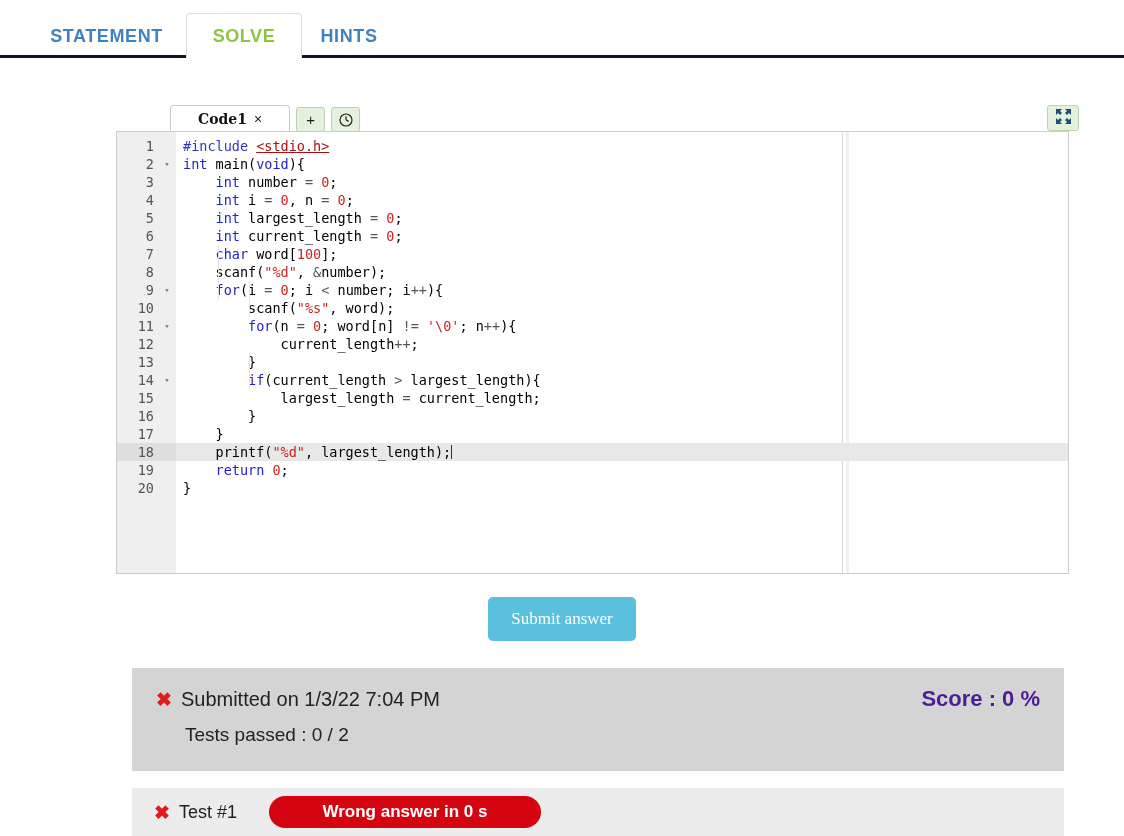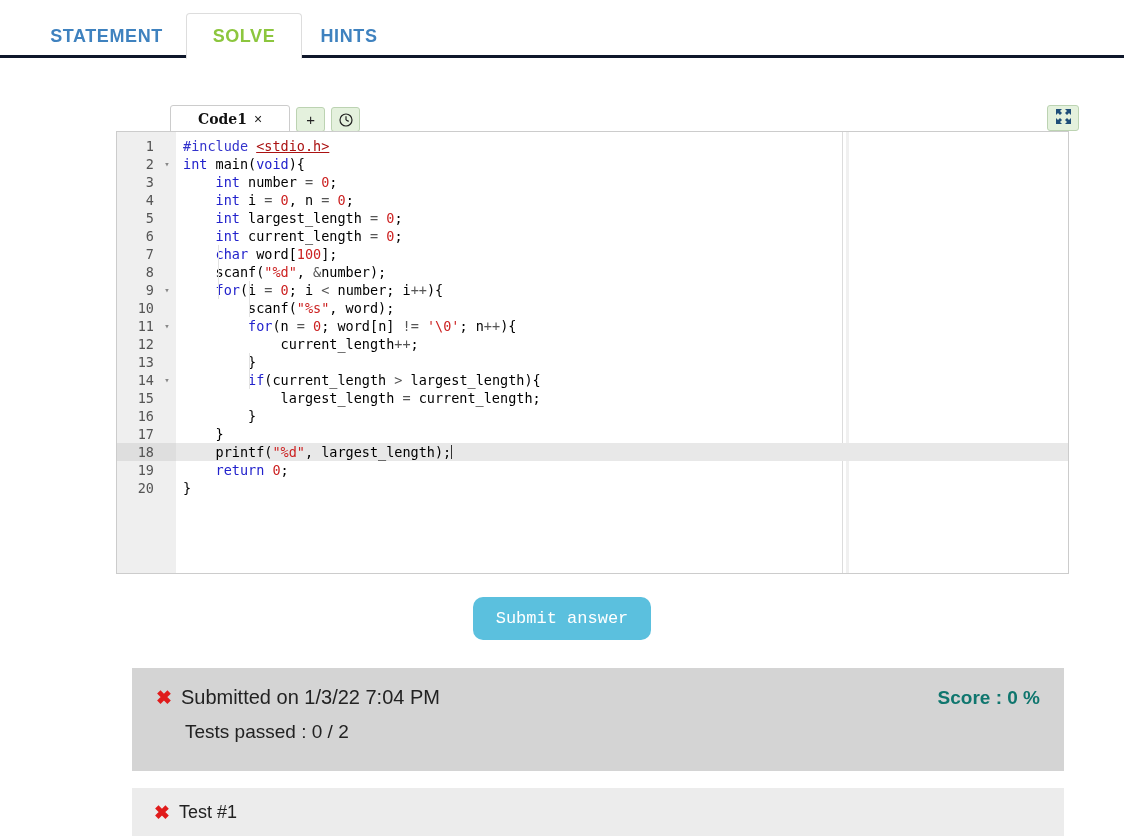--- a/index.html
+++ b/index.html
@@ -218,23 +218,23 @@
     position: absolute;
     left: 0; right: 0;
     top: 597px;
     text-align: center;
   }
   .submit-btn {
     display: inline-block;
     background: #5bc0de;
     color: #ffffff;
     border: none;
-    border-radius: 10px;
+    border-radius: 5px;
     font-size: 17px;
-    font-family: Liberation Mono, monospace;
+    font-family: Liberation Serif, serif;
     padding: 12px 23px;
     cursor: pointer;
   }
 
   
   .results {
     position: absolute;
     left: 132px;
     top: 668px;
     width: 932px;
@@ -257,23 +257,23 @@
     color: #222;
   }
   .xmark {
     color: #e01b1b;
     font-weight: bold;
     font-size: 19px;
     margin-right: 9px;
     line-height: 1;
   }
   .score {
-    font-size: 19px;
+    font-size: 22px;
     font-weight: bold;
-    color: #0f766e;
+    color: #4c1d95;
   }
   .tests-passed {
     margin-top: 12px;
     margin-left: 29px;
     font-size: 19px;
     color: #222;
   }
   .test-list { margin-top: 17px; }
   .test-row {
     background: #ececec;
@@ -398,15 +398,16 @@
     </div>
     <div class="tests-passed">Tests passed : 0 / 2</div>
   </div>
 
   <div class="test-list">
     <div class="test-row">
       <div class="test-label">
         <span class="xmark">✖</span>
         <span>Test #1</span>
       </div>
+      <div class="verdict">Wrong answer in 0 s</div>
     </div>
   </div>
 </div>
 
 </body></html>

